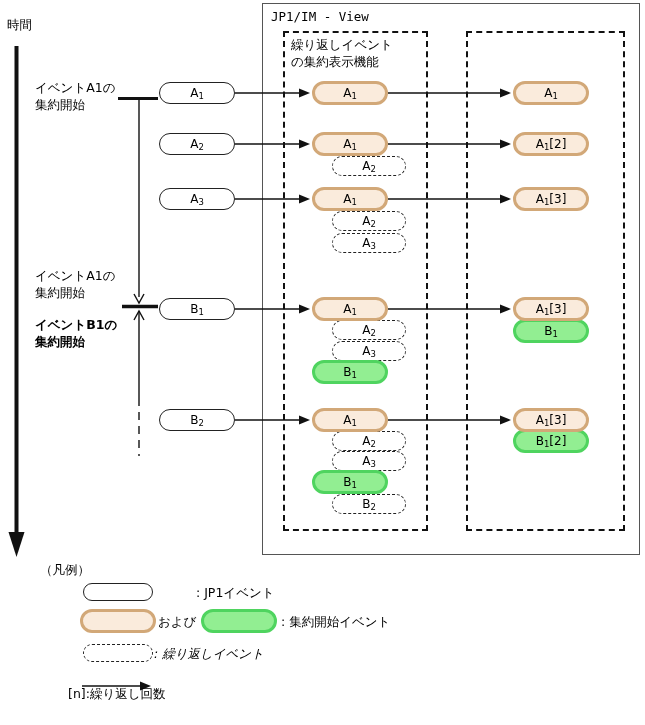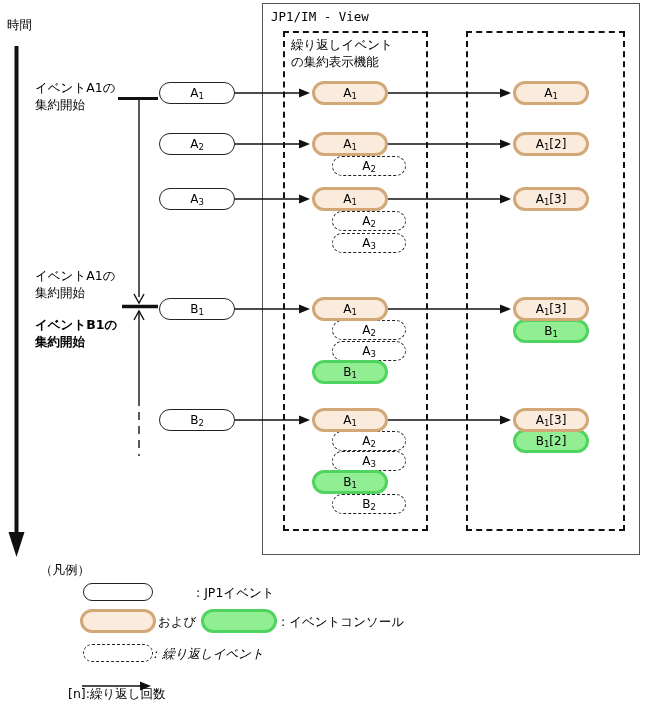--- a/index.html
+++ b/index.html
@@ -213,18 +213,18 @@
       <span class="sub">1</span>
       <span>[2]</span>
     </div>
 
   <div class="txt" style="left:40px;top:561px;">（凡例）</div>
   <div class="oval white lg-sm" style="left:83px;top:583px;"></div>
   <div class="txt" style="left:156px;top:584px;margin-left:40px;">: JP1イベント</div>
   <div class="oval orange" style="left:80px;top:609px;"></div>
   <div class="txt" style="left:158px;top:613px;">および</div>
   <div class="oval green" style="left:201px;top:609px;"></div>
-  <div class="txt" style="left:281px;top:613px;">: イベントコンソール</div>
+  <div class="txt" style="left:281px;top:613px;">: 集約開始イベント</div>
   <div class="oval dashed lg-sm" style="left:83px;top:644px;"></div>
   <div class="txt" style="left:154px;top:645px;font-style:italic;">: 繰り返しイベント</div>
   <div class="txt" style="left:68px;top:685px;">[n]:繰り返し回数</div>
 
 </div>
 
 </body></html>

